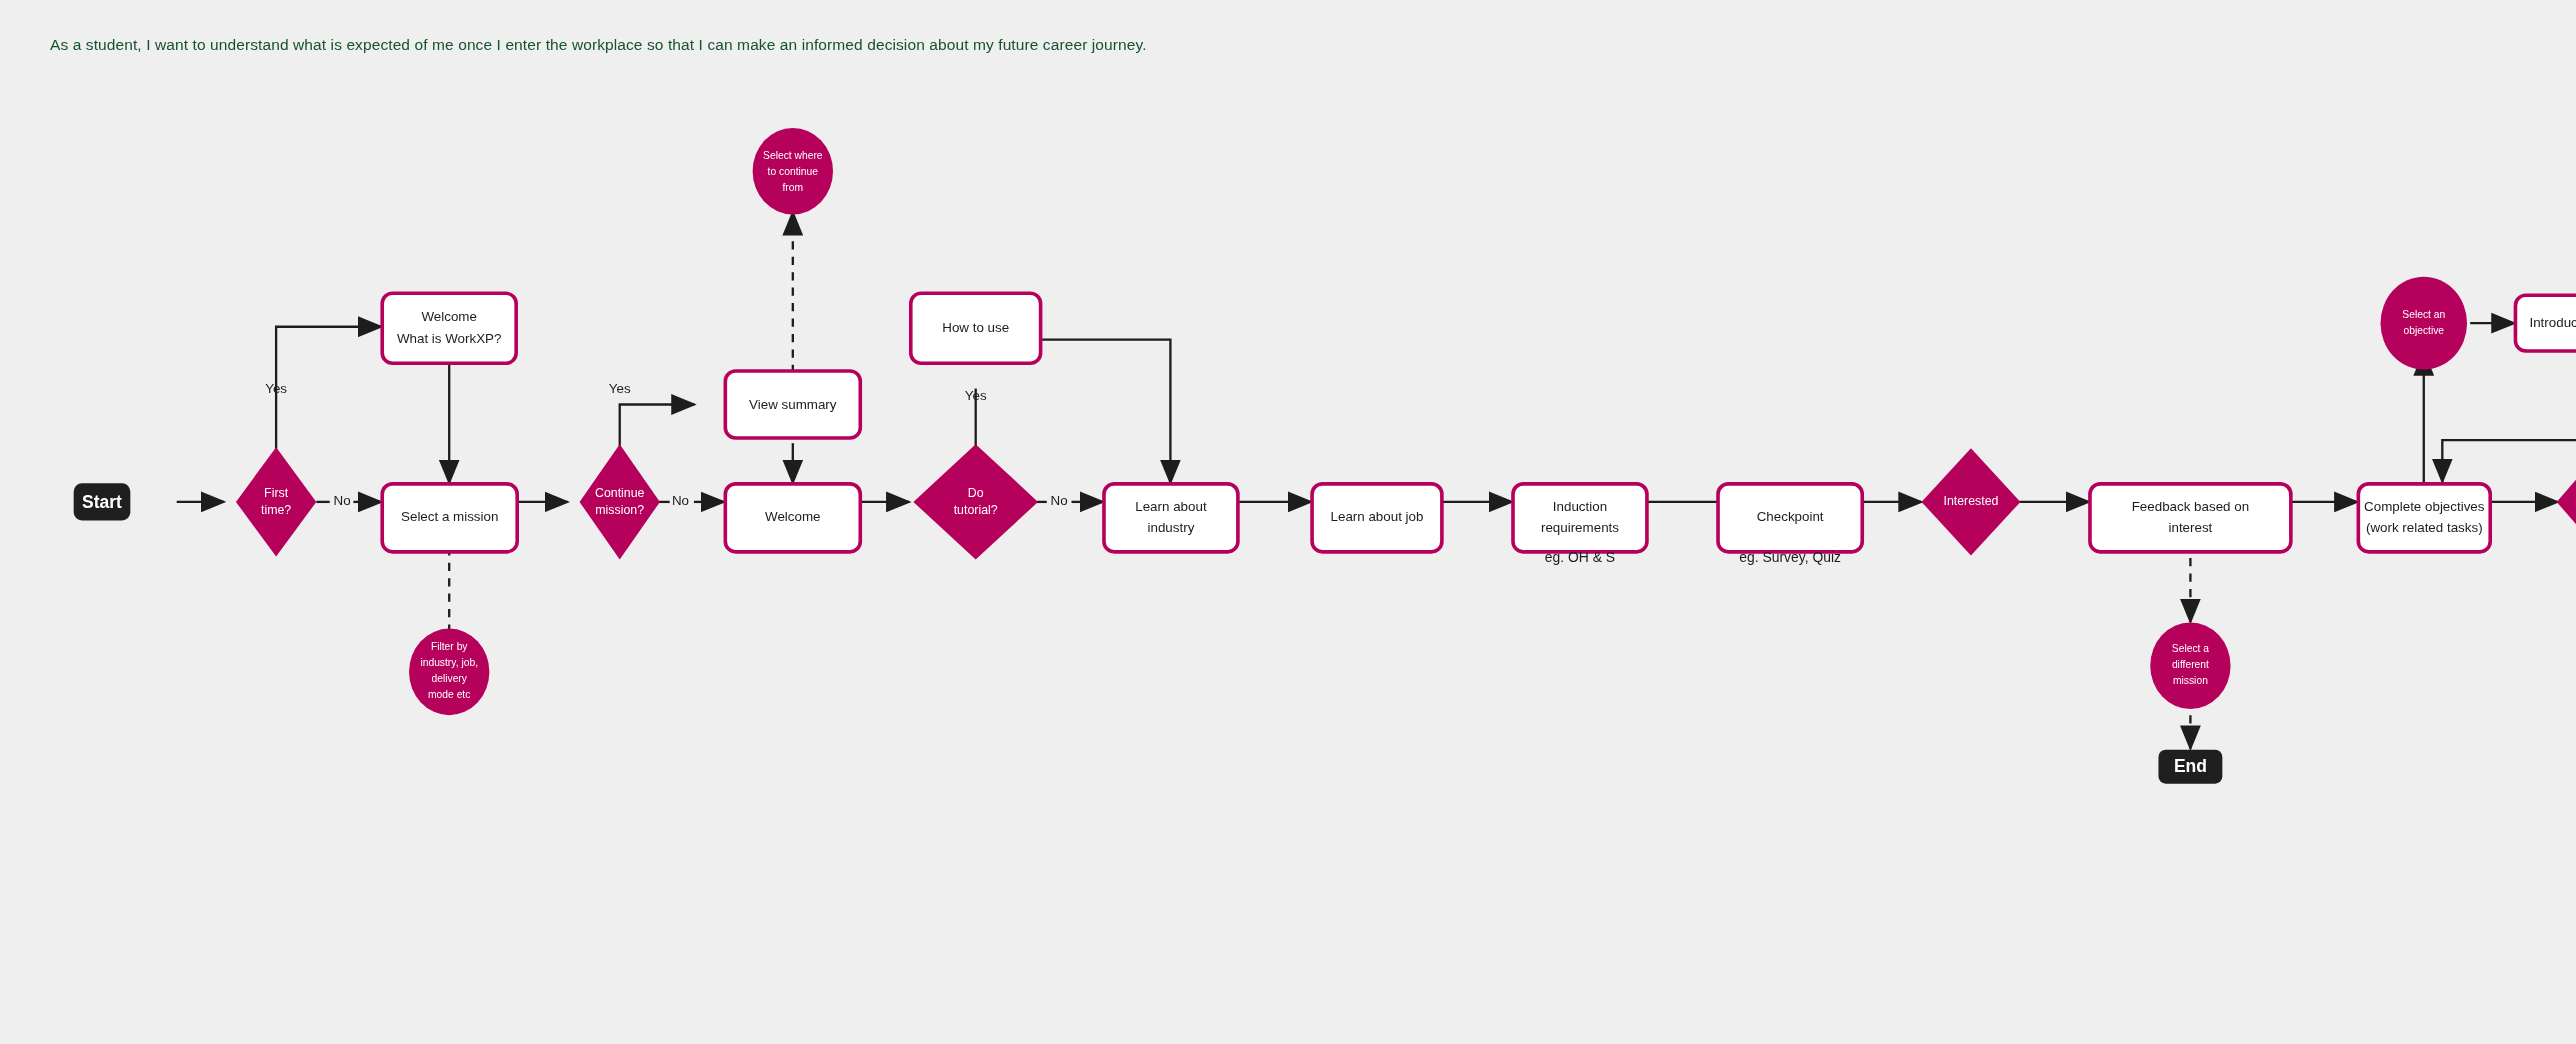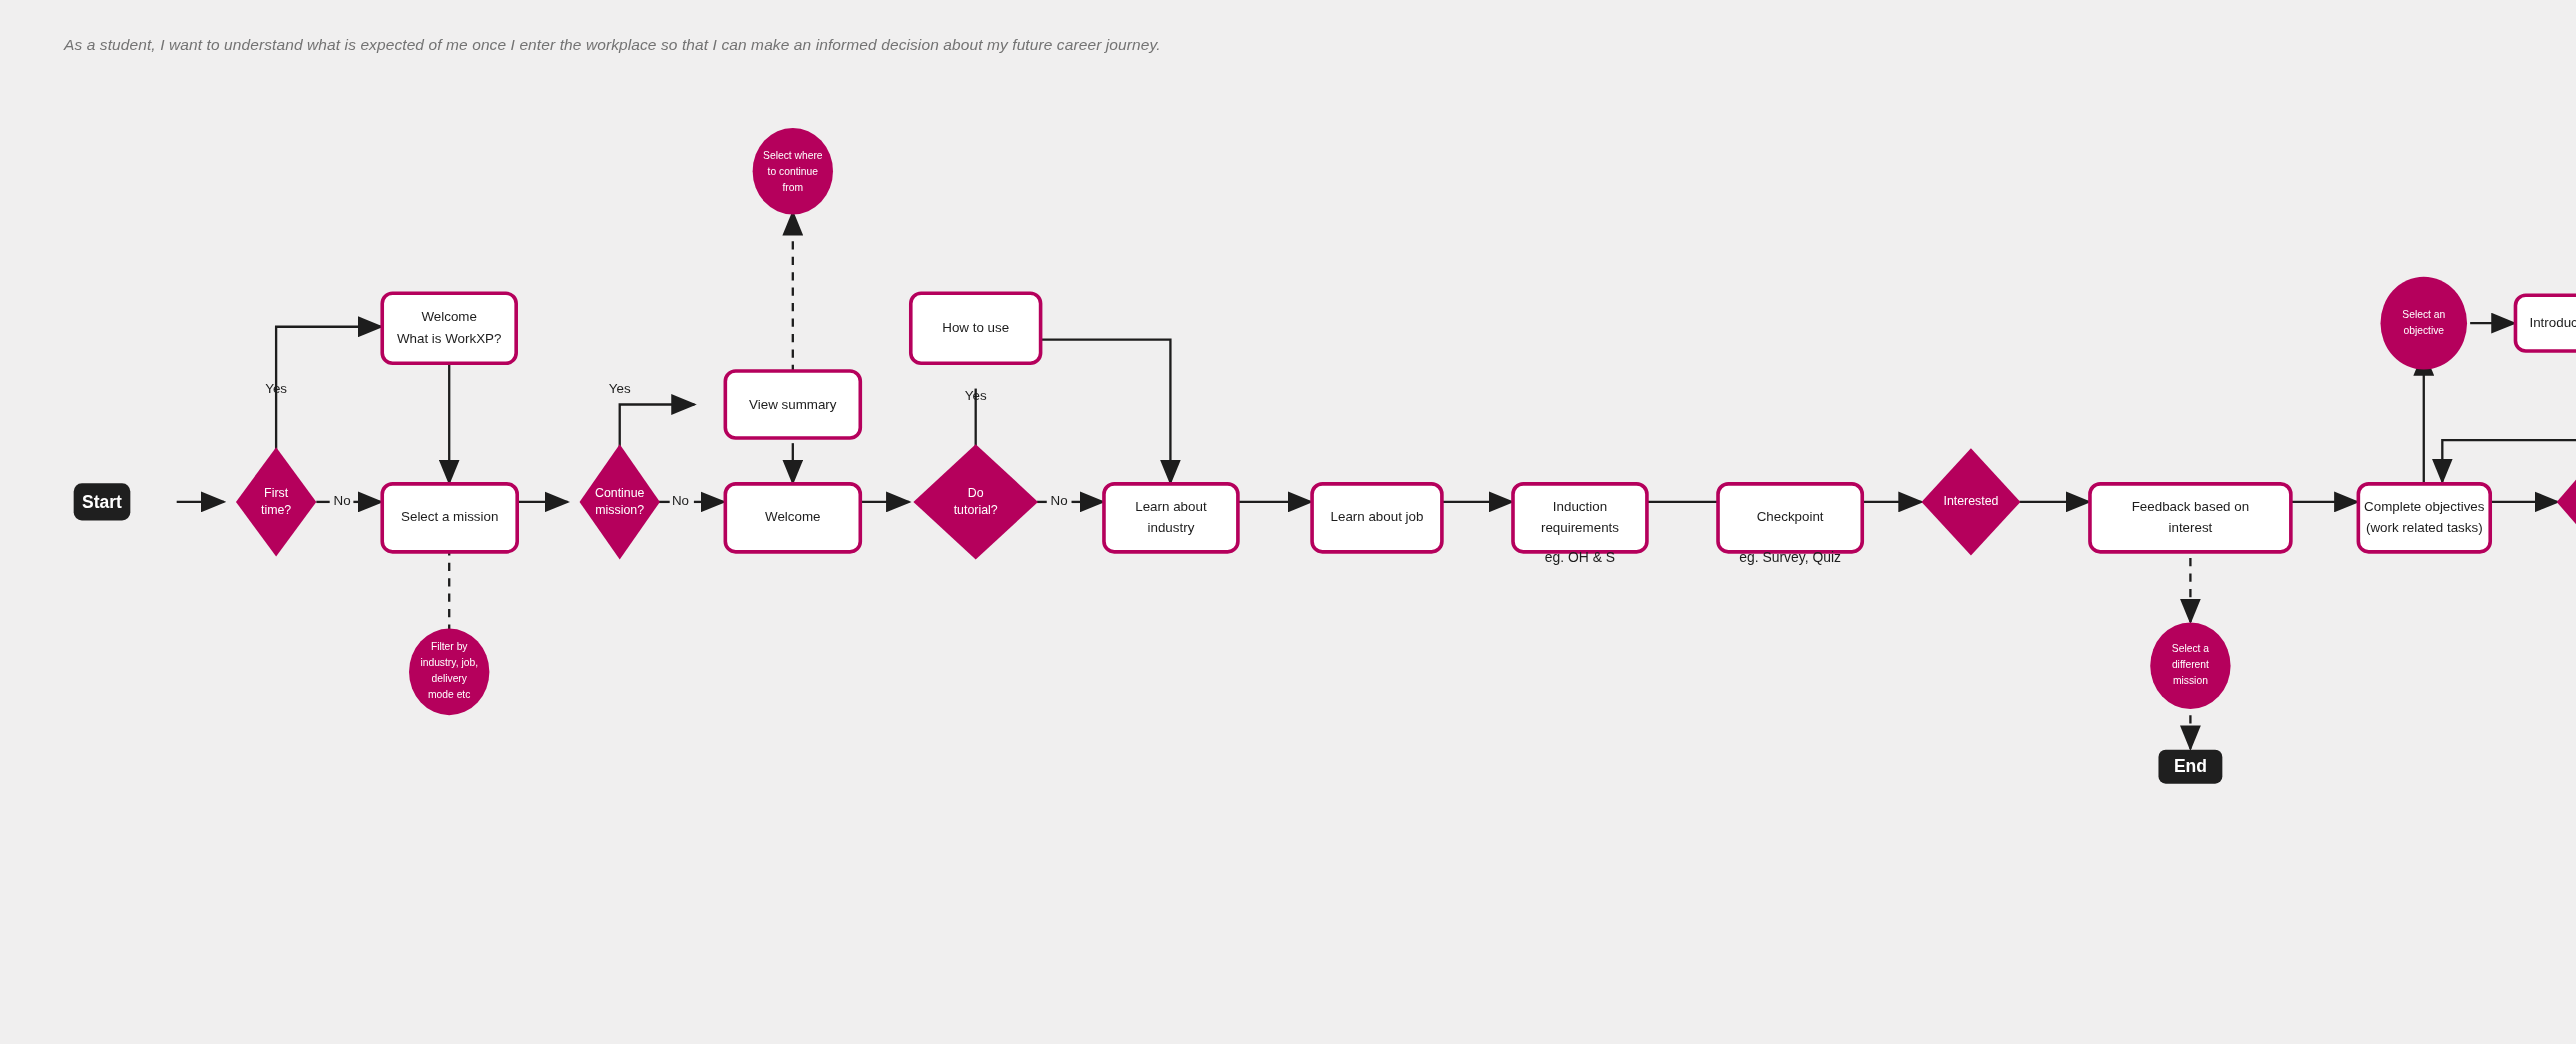--- a/index.html
+++ b/index.html
@@ -1,17 +1,17 @@
 <!DOCTYPE html>
 <html style="font-size:8.2px"><head>
 <meta charset="utf-8">
 <style>
   html,body{margin:0;padding:0;background:#f0efef;}
   body{width:4064px;height:1045px;font-family:"Liberation Sans",sans-serif;overflow:hidden;position:relative;}
-  #story{position:absolute;left:64px;top:36px;font-size:15.5px;color:#737373;letter-spacing:0.1px;white-space:nowrap;font-style:italic;}
+  #story{position:absolute;left:50px;top:36px;font-size:15.5px;color:#14532d;letter-spacing:0.1px;white-space:nowrap;}
   svg#flow{position:absolute;left:0;top:0;width:4064px;height:1045px;}
   .nodeText{font-family:"Liberation Sans",sans-serif;text-anchor:middle;dominant-baseline:middle;}
   .procTextSm{fill:#1d1d1d;font-size:26px;}
   .decTextSm{fill:#ffffff;font-size:24px;}
   .circText{fill:#ffffff;font-size:20px;}
   .termText{fill:#ffffff;font-size:34px;font-weight:bold;}
   .edgeLbl{fill:#1d1d1d;font-size:26px;text-anchor:middle;dominant-baseline:middle;}
   .noteText{fill:#1d1d1d;font-size:27px;text-anchor:middle;dominant-baseline:middle;}
   .noteTextL{fill:#1d1d1d;font-size:27px;text-anchor:start;dominant-baseline:middle;}
   .proc{fill:#ffffff;stroke:#b5005c;stroke-width:7;}

